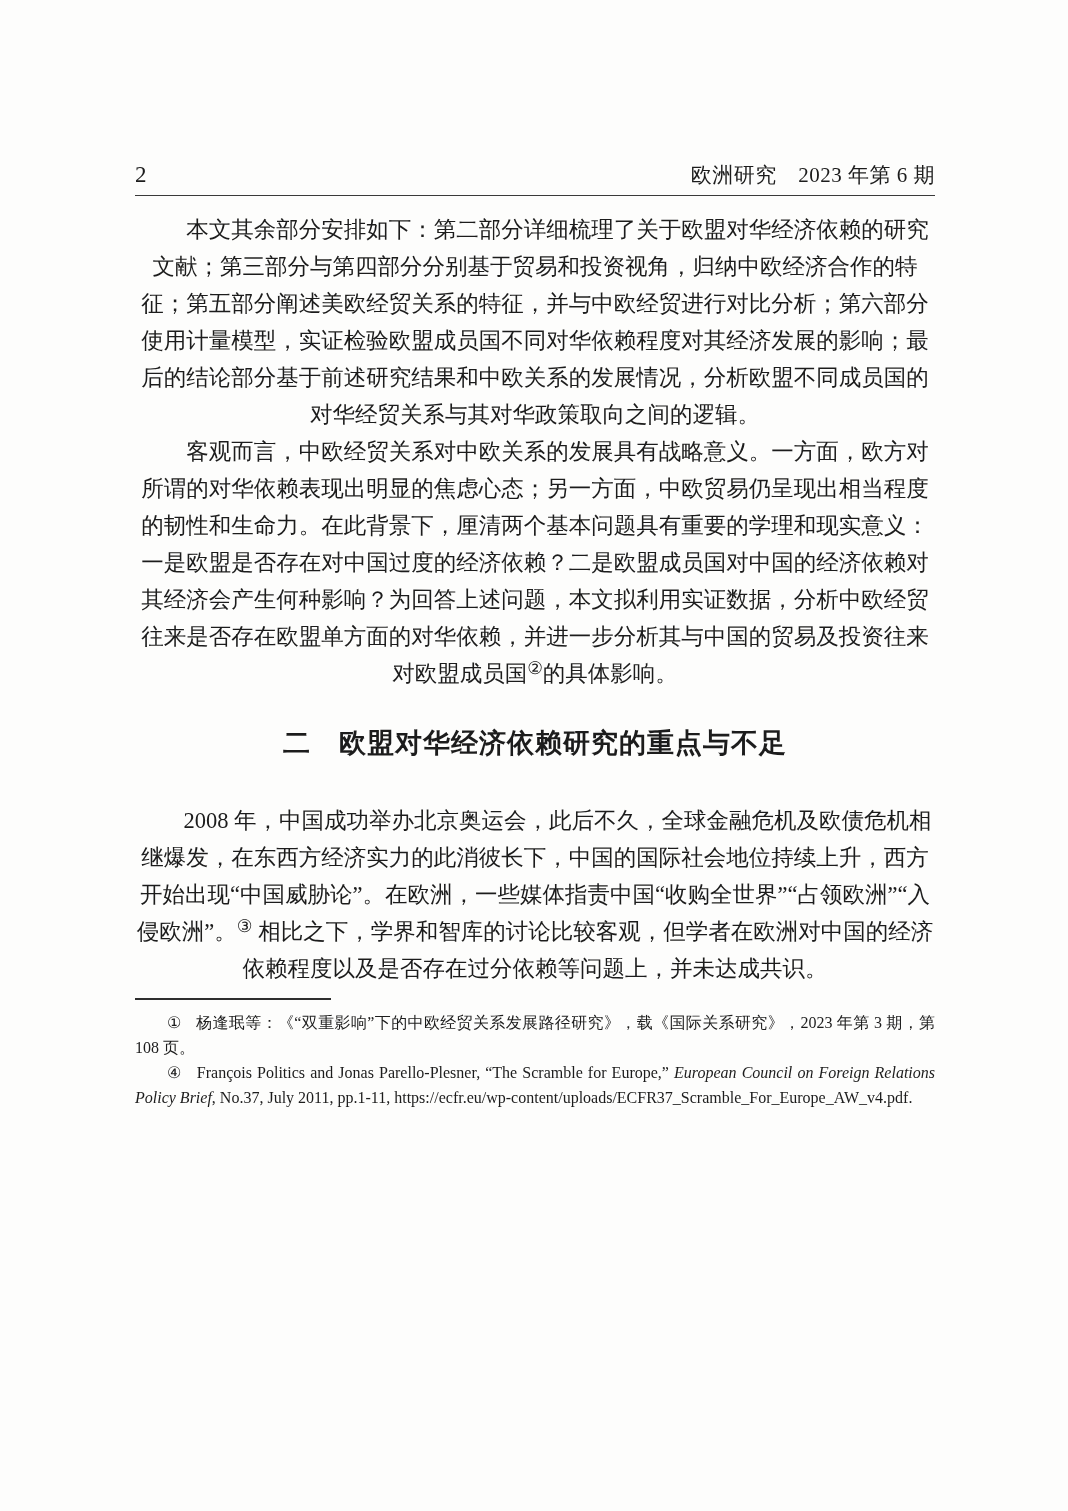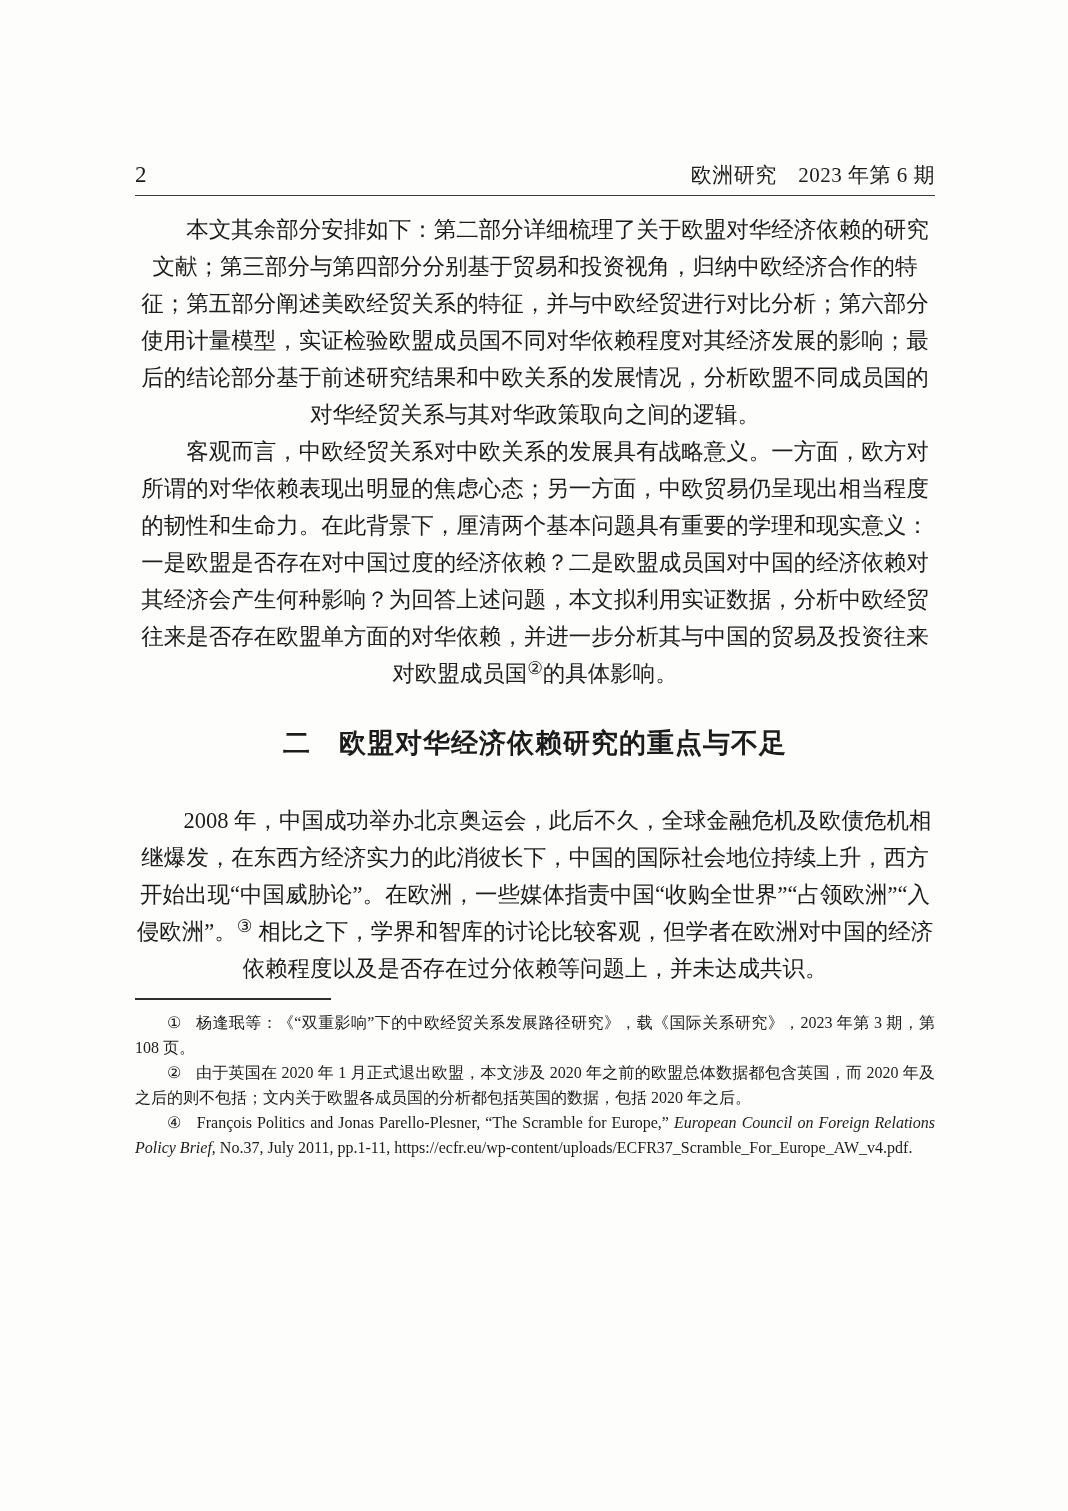--- a/index.html
+++ b/index.html
@@ -117,20 +117,19 @@
 
 
   </div>
 
   <hr class="footnote-sep">
 
   <div class="footnotes">
 
     <p><span class="fn-marker">①</span><span><span>杨逢珉等：《“双重影响”下的中欧经贸关系发展路径研究》，载《国际关系研究》，2023 年第 3 期，第 108 页。</span></span></p>
 
-    <p><span class="fn-marker">②</span><span><span>由于英国在 2020 年 1 月正式退出欧盟，本文涉及 2020 年之前的欧盟总体数据都包含英国，而 2020 年及之后的则不包括；文内关于欧盟各成员国的分析都包括英国的数据，包括 2020 年之后。</span></span></p>
 
 
     <p><span class="fn-marker">④</span><span><span>François Politics and Jonas Parello-Plesner, “The Scramble for Europe,” </span><span class="it">European Council on Foreign Relations Policy Brief</span><span>, No.37, July 2011, pp.1-11, https://ecfr.eu/wp-content/uploads/ECFR37_Scramble_For_Europe_AW_v4.pdf.</span></span></p>
 
   </div>
 
 </div>
 
 </body></html>

